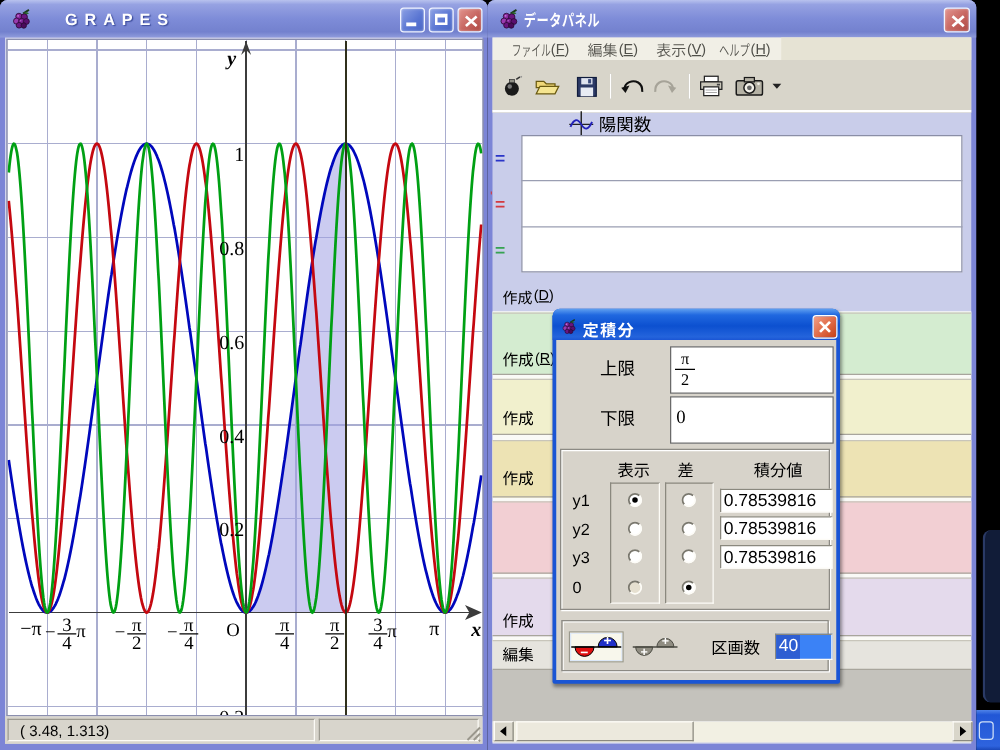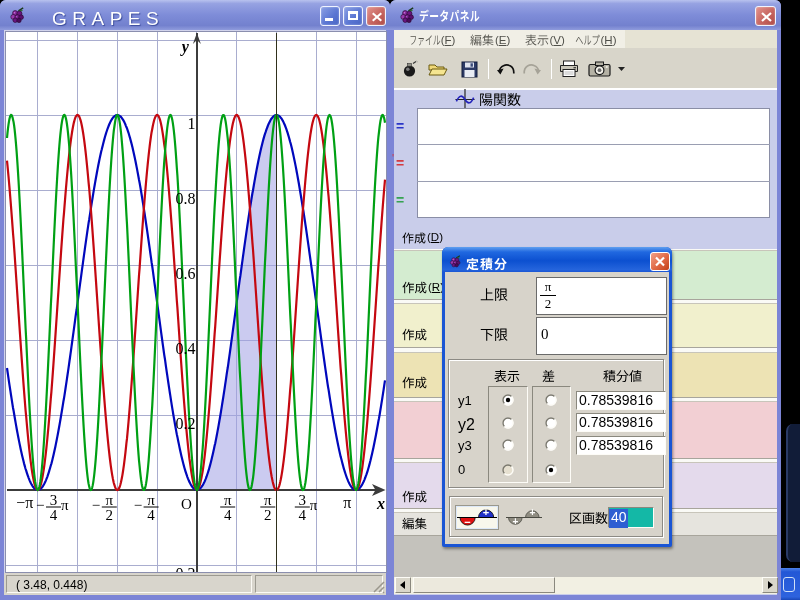--- a/index.html
+++ b/index.html
@@ -16,21 +16,21 @@
         <circle cx="11" cy="7" r="2.7" fill="#6a1580"></circle>
         <circle cx="4.5" cy="10.5" r="2.6" fill="#9a3aae"></circle>
         <circle cx="8.8" cy="10.8" r="2.7" fill="#7a2090"></circle>
         <circle cx="12.8" cy="10.8" r="2.5" fill="#5a0f6e"></circle>
         <circle cx="6.6" cy="14" r="2.4" fill="#6a1580"></circle>
         <circle cx="10.6" cy="14.2" r="2.3" fill="#4a0a5a"></circle>
       </g>
       <circle cx="5.8" cy="6" r="0.8" fill="#c87ad8"></circle>
       <circle cx="8" cy="10.2" r="0.7" fill="#b060c8"></circle>
     </svg>
-    <div class="abs" style="left:52px;top:8px;font-size:19px;font-weight:normal;color:#fff;letter-spacing:5.5px;text-shadow:1px 1px 1px #3a4a9a">GRAPES</div>
+    <div class="abs" style="left:52px;top:8px;font-size:13px;font-weight:bold;color:#fff;letter-spacing:5.5px;text-shadow:1px 1px 1px #3a4a9a">GRAPES</div>
     <div style="position:absolute;left:320px;top:6px;width:20px;height:20px;background:linear-gradient(135deg,#8ba0e4,#5874d2 60%,#4a66c4);border:1px solid #f0f4ff;border-radius:3px;box-shadow:inset 0 0 2px rgba(255,255,255,.5)">
       <div style="position:absolute;left:4px;bottom:4px;width:8px;height:3px;background:#fff"></div>
     </div>
     <div style="position:absolute;left:343px;top:6px;width:20px;height:20px;background:linear-gradient(135deg,#8ba0e4,#5874d2 60%,#4a66c4);border:1px solid #f0f4ff;border-radius:3px;box-shadow:inset 0 0 2px rgba(255,255,255,.5)">
       <div style="position:absolute;left:4px;top:4px;width:10px;height:9px;border:2px solid #fff;border-top-width:3px"></div>
     </div>
     <div style="position:absolute;left:366px;top:6px;width:20px;height:20px;background:linear-gradient(135deg,#e2938d,#c4615c 60%,#ad4a45);border:1px solid #f0f4ff;border-radius:3px;box-shadow:inset 0 0 2px rgba(255,255,255,.5)">
       <svg width="20" height="20" viewBox="0 0 21 20" style="position:absolute;left:0;top:0">
         <path d="M6 6 L15 14 M15 6 L6 14" stroke="#fff" stroke-width="2.2" fill="none"></path>
       </svg>
@@ -80,21 +80,21 @@
       <text x="261.8" y="472.5" text-anchor="middle" style="font-family:&quot;Liberation Serif&quot;,serif;font-size:15px;" fill="#000">π</text>
       <text x="261.8" y="487.5" text-anchor="middle" style="font-family:&quot;Liberation Serif&quot;,serif;font-size:15px;" fill="#000">2</text>
       <line x1="288.8" y1="475.0" x2="303.8" y2="475.0" stroke="#000" stroke-width="1"></line>
       <text x="296.3" y="472.5" text-anchor="middle" style="font-family:&quot;Liberation Serif&quot;,serif;font-size:15px;" fill="#000">3</text>
       <text x="296.3" y="487.5" text-anchor="middle" style="font-family:&quot;Liberation Serif&quot;,serif;font-size:15px;" fill="#000">4</text>
       <text x="303.8" y="477.5" text-anchor="start" style="font-family:&quot;Liberation Serif&quot;,serif;font-size:15px;" fill="#000">π</text>
     </svg>
     <div class="abs" style="left:4px;top:573px;width:382px;height:22px;background:#d8d5cc"></div>
     <div class="abs" style="left:6px;top:575px;width:246px;height:18px;background:#d8d5cc;border:1px solid;border-color:#9c9a90 #fcfbf6 #fcfbf6 #9c9a90"></div>
     <div class="abs" style="left:255px;top:575px;width:128px;height:18px;background:#d8d5cc;border:1px solid;border-color:#9c9a90 #fcfbf6 #fcfbf6 #9c9a90"></div>
-    <div class="abs" style="left:16px;top:578px;font-size:12px;color:#000">( 3.48, 0.448)</div>
+    <div class="abs" style="left:16px;top:578px;font-size:12px;color:#000">( 3.48, 1.313)</div>
     <svg class="abs" style="left:372px;top:580px" width="14" height="14" viewBox="0 0 14 14">
       <path d="M12 2 L2 12 M12 7 L7 12 M12 12 L11 13" stroke="#9a978c" stroke-width="1.5"></path>
     </svg>
   </div>
 <div class="abs" style="left:390px;top:0;width:391px;height:600px">
     <div class="abs" style="left:0;top:0;width:391px;height:600px;background:#7c85d6;border-radius:6px 6px 0 0"></div>
     <div class="abs" style="left:0;top:0;width:391px;height:30px;border-radius:6px 6px 0 0;background:linear-gradient(#b8c2ee 0%,#96a2e2 12%,#7e8cd8 50%,#7381ce 85%,#8f9bdc 100%)"></div>
     <svg style="position:absolute;left:9px;top:7px" width="17" height="17" viewBox="0 0 18 18">
       <path d="M10 4 L15 1" stroke="#1a3a1a" stroke-width="1.6" fill="none"></path>
       <path d="M10 4 C12 2.5 14 3 15 4 C13 5 11 5 10 4 Z" fill="#2a6a2a"></path>
@@ -280,21 +280,21 @@
     </svg>
     <svg style="position:absolute;left:100px;top:122px;" width="13" height="15" viewBox="0 0 13.00 14.04">
       <path d="M8.982999999999999 0.4939999999999998C8.775 1.0139999999999993 8.359 1.7550000000000008 8.020999999999999 2.2230000000000008L8.164 2.2750000000000004H4.771L4.979 2.1839999999999993C4.797 1.7159999999999993 4.3549999999999995 1.0530000000000008 3.9259999999999997 0.5589999999999993L3.094 0.8970000000000002C3.419 1.3000000000000007 3.7569999999999997 1.846 3.965 2.2750000000000004H1.313V3.132999999999999H5.9799999999999995V4.277H1.95V5.109H5.9799999999999995V6.279H0.728V7.162999999999999H3.367C2.8859999999999997 9.177999999999999 1.9369999999999998 10.802999999999999 0.507 11.804C0.741 11.959999999999999 1.144 12.311 1.3259999999999998 12.492999999999999C2.808 11.309999999999999 3.8609999999999998 9.49 4.433 7.162999999999999H12.272V6.279H6.981V5.109H11.128V4.277H6.981V3.132999999999999H11.777999999999999V2.2750000000000004H9.022C9.334 1.859 9.698 1.3130000000000006 10.01 0.8059999999999992ZM4.394 8.151V9.009H7.0329999999999995V11.296999999999999H3.146V12.155H12.011999999999999V11.296999999999999H8.020999999999999V9.009H11.141V8.151Z" fill="#000"></path>
     </svg>
     <svg style="position:absolute;left:161px;top:122px;" width="39" height="15" viewBox="0 0 39.00 14.04">
       <path d="M6.786 7.3839999999999995H10.802999999999999V8.229H6.786ZM6.786 8.866H10.802999999999999V9.724H6.786ZM6.786 5.915H10.802999999999999V6.747H6.786ZM5.888999999999999 5.239V10.399999999999999H11.725999999999999V5.239ZM9.424999999999999 10.985C10.27 11.479 11.193 12.09 11.725999999999999 12.492999999999999L12.584 12.011999999999999C11.972999999999999 11.583 10.959 10.985 10.088 10.491ZM7.358 10.452C6.747 10.985 5.512 11.583 4.446 11.895C4.641 12.064 4.927 12.35 5.083 12.532C6.136 12.193999999999999 7.409999999999999 11.57 8.19 10.946ZM5.031 3.8999999999999995V4.1339999999999995H3.614V1.9499999999999993C4.225 1.8070000000000004 4.784 1.6509999999999998 5.252 1.4559999999999995L4.576 0.702C3.653 1.1180000000000003 2.002 1.4689999999999994 0.585 1.6769999999999996C0.702 1.8979999999999997 0.832 2.2230000000000008 0.871 2.430999999999999C1.4429999999999998 2.3659999999999997 2.054 2.2620000000000005 2.665 2.1579999999999995V4.1339999999999995H0.65V5.044H2.574C2.054 6.552 1.157 8.268 0.312 9.204C0.46799999999999997 9.437999999999999 0.715 9.828 0.819 10.100999999999999C1.4689999999999999 9.308 2.132 8.033999999999999 2.665 6.734V12.453999999999999H3.614V6.838C4.043 7.3709999999999996 4.55 8.047 4.745 8.398L5.33 7.631C5.083 7.332 4.0169999999999995 6.239999999999999 3.614 5.8629999999999995V5.044H5.083V4.5889999999999995H12.466999999999999V3.8999999999999995H9.177999999999999V3.2110000000000003H11.817V2.574H9.177999999999999V1.9109999999999996H12.155V1.2349999999999994H9.177999999999999V0.5199999999999996H8.216V1.2349999999999994H5.420999999999999V1.9109999999999996H8.216V2.574H5.72V3.2110000000000003H8.216V3.8999999999999995Z M17.212 0.7799999999999994C16.406 2.795 14.963 4.5889999999999995 13.299 5.694C13.533 5.8759999999999994 13.962 6.253 14.144 6.460999999999999C15.769 5.226 17.303 3.276 18.252 1.0790000000000006ZM21.749 0.7539999999999996 20.813 1.1310000000000002C21.788 3.0679999999999996 23.439 5.1739999999999995 24.881999999999998 6.343999999999999C25.064 6.071 25.427999999999997 5.694 25.701 5.486C24.271 4.484999999999999 22.594 2.5090000000000003 21.749 0.7539999999999996ZM15.431000000000001 5.434V6.383H18.096C17.81 8.593 17.082 10.673 13.988 11.687C14.209 11.895 14.495 12.285 14.625 12.545C17.966 11.336 18.798000000000002 8.969999999999999 19.149 6.383H22.516C22.36 9.684999999999999 22.165 10.985 21.826999999999998 11.323C21.697 11.453 21.541 11.491999999999999 21.281 11.491999999999999C20.969 11.491999999999999 20.176 11.479 19.317999999999998 11.401C19.5 11.674 19.617 12.09 19.643 12.376C20.462 12.427999999999999 21.268 12.440999999999999 21.71 12.402C22.152 12.363 22.451 12.272 22.711 11.934C23.166 11.44 23.348 9.945 23.543 5.902C23.555999999999997 5.771999999999999 23.555999999999997 5.434 23.555999999999997 5.434Z M33.397 6.3309999999999995H36.725V7.409999999999999H33.397ZM33.397 8.112H36.725V9.204H33.397ZM33.397 4.563H36.725V5.616H33.397ZM32.474 3.809V9.945H37.674V3.809H34.866L35.009 2.7170000000000005H38.402V1.846H35.113L35.230000000000004 0.5850000000000009L34.254999999999995 0.5199999999999996L34.150999999999996 1.846H30.563V2.7170000000000005H34.073L33.943 3.809ZM30.42 4.4719999999999995V12.466999999999999H31.33V11.83H38.48V10.959H31.33V4.4719999999999995ZM29.432 0.5719999999999992C28.704 2.548 27.495 4.498 26.208 5.7589999999999995C26.39 5.9799999999999995 26.663 6.487 26.754 6.721C27.209 6.253 27.651 5.707 28.08 5.109V12.453999999999999H29.016V3.6399999999999997C29.523 2.7430000000000003 29.991 1.7940000000000005 30.355 0.8450000000000006Z" fill="#000"></path>
     </svg>
     <div class="abs" style="left:46px;top:139px;width:40px;height:97px;border:1px solid;border-color:#8a887e #fdfcf7 #fdfcf7 #8a887e"></div>
     <div class="abs" style="left:90px;top:139px;width:39px;height:97px;border:1px solid;border-color:#8a887e #fdfcf7 #fdfcf7 #8a887e"></div>
     <div class="abs" style="left:16px;top:146px;font-size:13px">y1</div>
-    <div class="abs" style="left:16px;top:169px;font-size:16px">y2</div>
+    <div class="abs" style="left:16px;top:169px;font-size:13px">y2</div>
     <div class="abs" style="left:16px;top:191px;font-size:13px">y3</div>
     <div class="abs" style="left:16px;top:215px;font-size:13px">0</div>
     <svg class="abs" style="left:60px;top:147px" width="12" height="12" viewBox="0 0 12 12">
       <circle cx="6" cy="6" r="5.5" fill="#fff"></circle>
       <path d="M1 6 A5 5 0 0 1 11 6" stroke="#7a786e" stroke-width="1.4" fill="none" transform="rotate(-45 6 6)"></path>
       <path d="M1 6 A5 5 0 0 0 11 6" stroke="#fdfcf7" stroke-width="1.4" fill="none" transform="rotate(-45 6 6)"></path>
       <circle cx="6" cy="6" r="2.2" fill="#000"></circle>
     </svg>
     <svg class="abs" style="left:103px;top:147px" width="12" height="12" viewBox="0 0 12 12">
       <circle cx="6" cy="6" r="5.5" fill="#fff"></circle>
@@ -346,13 +346,13 @@
     <svg class="abs" style="left:64px;top:260px" width="38" height="22" viewBox="0 0 38 22">
       <path d="M2.5 10.5 A6.8 6.8 0 0 0 16.1 10.5 Z" fill="#908d82" stroke="#4a4a42" stroke-width=".8"></path>
       <path d="M19.5 10.5 A6.8 6.8 0 0 1 33.1 10.5 Z" fill="#908d82" stroke="#4a4a42" stroke-width=".8"></path>
       <line x1="0" y1="10.5" x2="36" y2="10.5" stroke="#4a4a42" stroke-width="1.2"></line>
       <text x="9.3" y="17.5" font-size="10" font-weight="bold" fill="#fff" text-anchor="middle">+</text>
       <text x="26.3" y="9" font-size="10" font-weight="bold" fill="#fff" text-anchor="middle">+</text>
     </svg>
     <svg style="position:absolute;left:127px;top:264px;" width="39" height="15" viewBox="0 0 39.00 14.04">
       <path d="M3.5229999999999997 4.29C4.524 4.927 5.59 5.694 6.577999999999999 6.487C5.499 7.683 4.277 8.709999999999999 2.9899999999999998 9.49C3.211 9.658999999999999 3.601 10.036 3.77 10.244C5.018 9.399 6.239999999999999 8.333 7.332 7.098C8.424 8.033999999999999 9.373 8.969999999999999 9.984 9.75L10.764 9.009C10.113999999999999 8.216 9.1 7.279999999999999 7.9559999999999995 6.356999999999999C8.788 5.33 9.542 4.212 10.166 3.029L9.216999999999999 2.7040000000000006C8.671 3.7829999999999995 7.981999999999999 4.81 7.202 5.7589999999999995C6.226999999999999 5.005 5.1739999999999995 4.277 4.212 3.6790000000000003ZM1.222 1.3130000000000006V12.506H2.197V11.751999999999999H12.376V10.815999999999999H2.197V2.2620000000000005H12.077V1.3130000000000006Z M23.933 3.588V10.738H15.106V3.588H14.157V12.48H15.106V11.661H23.933V12.440999999999999H24.881999999999998V3.588ZM16.341 3.7439999999999998V9.594H22.607V3.7439999999999998H19.942V2.2880000000000003H25.259V1.3650000000000002H13.754V2.2880000000000003H18.954V3.7439999999999998ZM17.173000000000002 7.045999999999999H19.019V8.762H17.173000000000002ZM19.89 7.045999999999999H21.749V8.762H19.89ZM17.173000000000002 4.563H19.019V6.266H17.173000000000002ZM19.89 4.563H21.749V6.266H19.89Z M31.694 0.7669999999999995C31.46 1.2870000000000008 31.044 2.0410000000000004 30.706 2.4960000000000004L31.369 2.8209999999999997C31.72 2.3919999999999995 32.149 1.7289999999999992 32.539 1.1310000000000002ZM27.079 1.1310000000000002C27.43 1.6769999999999996 27.768 2.3919999999999995 27.885 2.8469999999999995L28.665 2.5090000000000003C28.535 2.0410000000000004 28.184 1.3390000000000004 27.807 0.8320000000000007ZM34.177 0.5069999999999997C33.813 2.8209999999999997 33.124 5.018 32.032 6.383C32.253 6.539 32.669 6.877 32.825 7.045999999999999C33.176 6.577999999999999 33.501 6.019 33.774 5.4079999999999995C34.073 6.747 34.45 7.968999999999999 34.957 9.035C34.307 10.023 33.449 10.802999999999999 32.318 11.401C31.915 11.102 31.395 10.777 30.823 10.465C31.278 9.866999999999999 31.576999999999998 9.152 31.746 8.268H32.903V7.462H29.406L29.848 6.539L29.614 6.487H30.186V4.537C30.823 5.005 31.628999999999998 5.6419999999999995 31.967 5.954L32.513 5.252C32.162 4.992 30.745 4.095 30.186 3.7699999999999996V3.718H32.851V2.911999999999999H30.186V0.5069999999999997H29.276V2.911999999999999H26.585V3.718H29.016C28.379 4.576 27.378 5.382 26.442 5.785C26.637 5.967 26.858 6.305 26.975 6.526C27.768 6.084 28.626 5.369 29.276 4.5889999999999995V6.409L28.925 6.3309999999999995L28.392 7.462H26.507V8.268H27.989C27.637999999999998 8.956999999999999 27.274 9.62 26.988 10.113999999999999L27.846 10.413L28.041 10.062C28.483 10.244 28.912 10.439 29.328 10.66C28.652 11.141 27.742 11.466 26.546 11.661C26.715 11.869 26.91 12.219999999999999 26.975 12.48C28.379 12.181 29.419 11.751999999999999 30.186 11.115C30.784 11.466 31.304 11.817 31.707 12.155L32.019 11.83C32.188 12.051 32.37 12.35 32.448 12.519C33.722 11.856 34.71 11.024 35.477000000000004 9.997C36.114 11.049999999999999 36.907 11.895 37.908 12.48C38.064 12.206999999999999 38.376 11.83 38.61 11.635C37.557 11.088999999999999 36.725 10.192 36.075 9.074C36.868 7.67 37.362 5.941 37.687 3.822H38.48V2.911999999999999H34.658C34.853 2.1839999999999993 35.022 1.4299999999999997 35.152 0.6500000000000004ZM29.003 8.268H30.81C30.641 8.969999999999999 30.381 9.555 29.991 10.023C29.484 9.776 28.964 9.542 28.431 9.347ZM34.397999999999996 3.822H36.673C36.439 5.447 36.088 6.838 35.542 7.994999999999999C35.009 6.773 34.632 5.343 34.397999999999996 3.822Z" fill="#000"></path>
     </svg>
-    <div class="abs" style="left:166px;top:260px;width:46px;height:21px;background:#14b8a6;border:1px solid;border-color:#8a887e #fdfcf7 #fdfcf7 #8a887e"><span style="display:inline-block;background:#2e5ed2;color:#fff;font-size:14px;height:19px;padding:0 1px 0 2px">40</span></div>
+    <div class="abs" style="left:178px;top:260px;width:46px;height:21px;background:#3b82f6;border:1px solid;border-color:#8a887e #fdfcf7 #fdfcf7 #8a887e"><span style="display:inline-block;background:#2e5ed2;color:#fff;font-size:14px;height:19px;padding:0 1px 0 2px">40</span></div>
   </div>
 </body></html>

